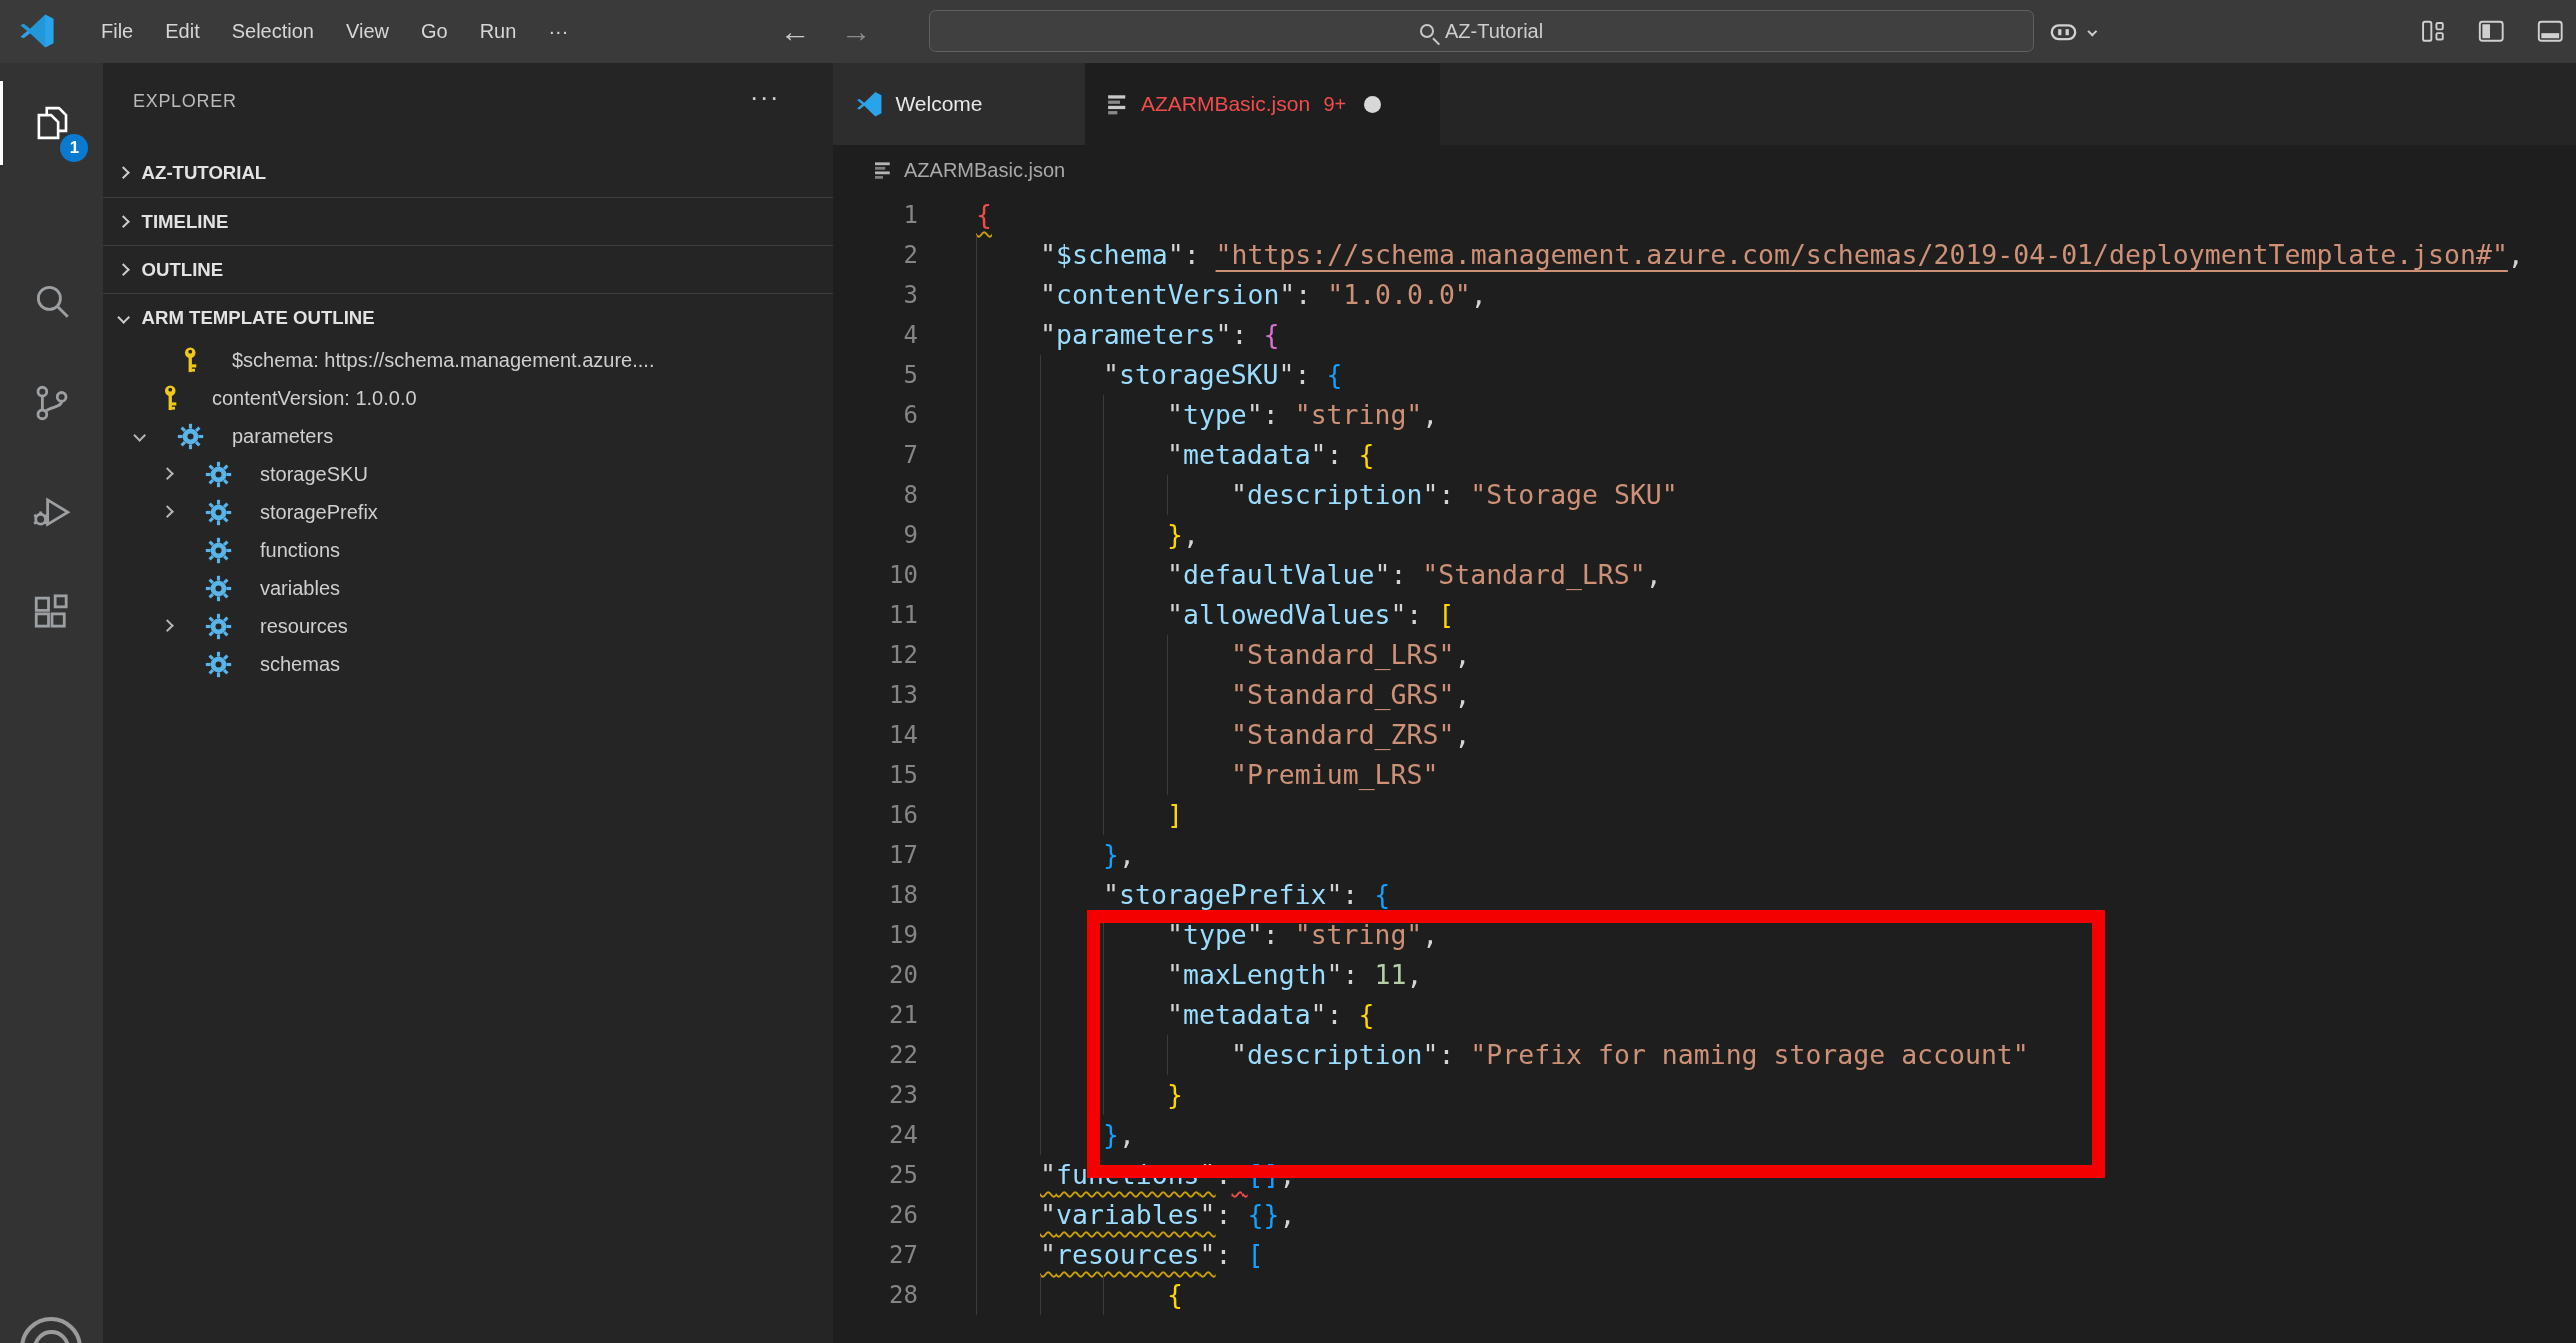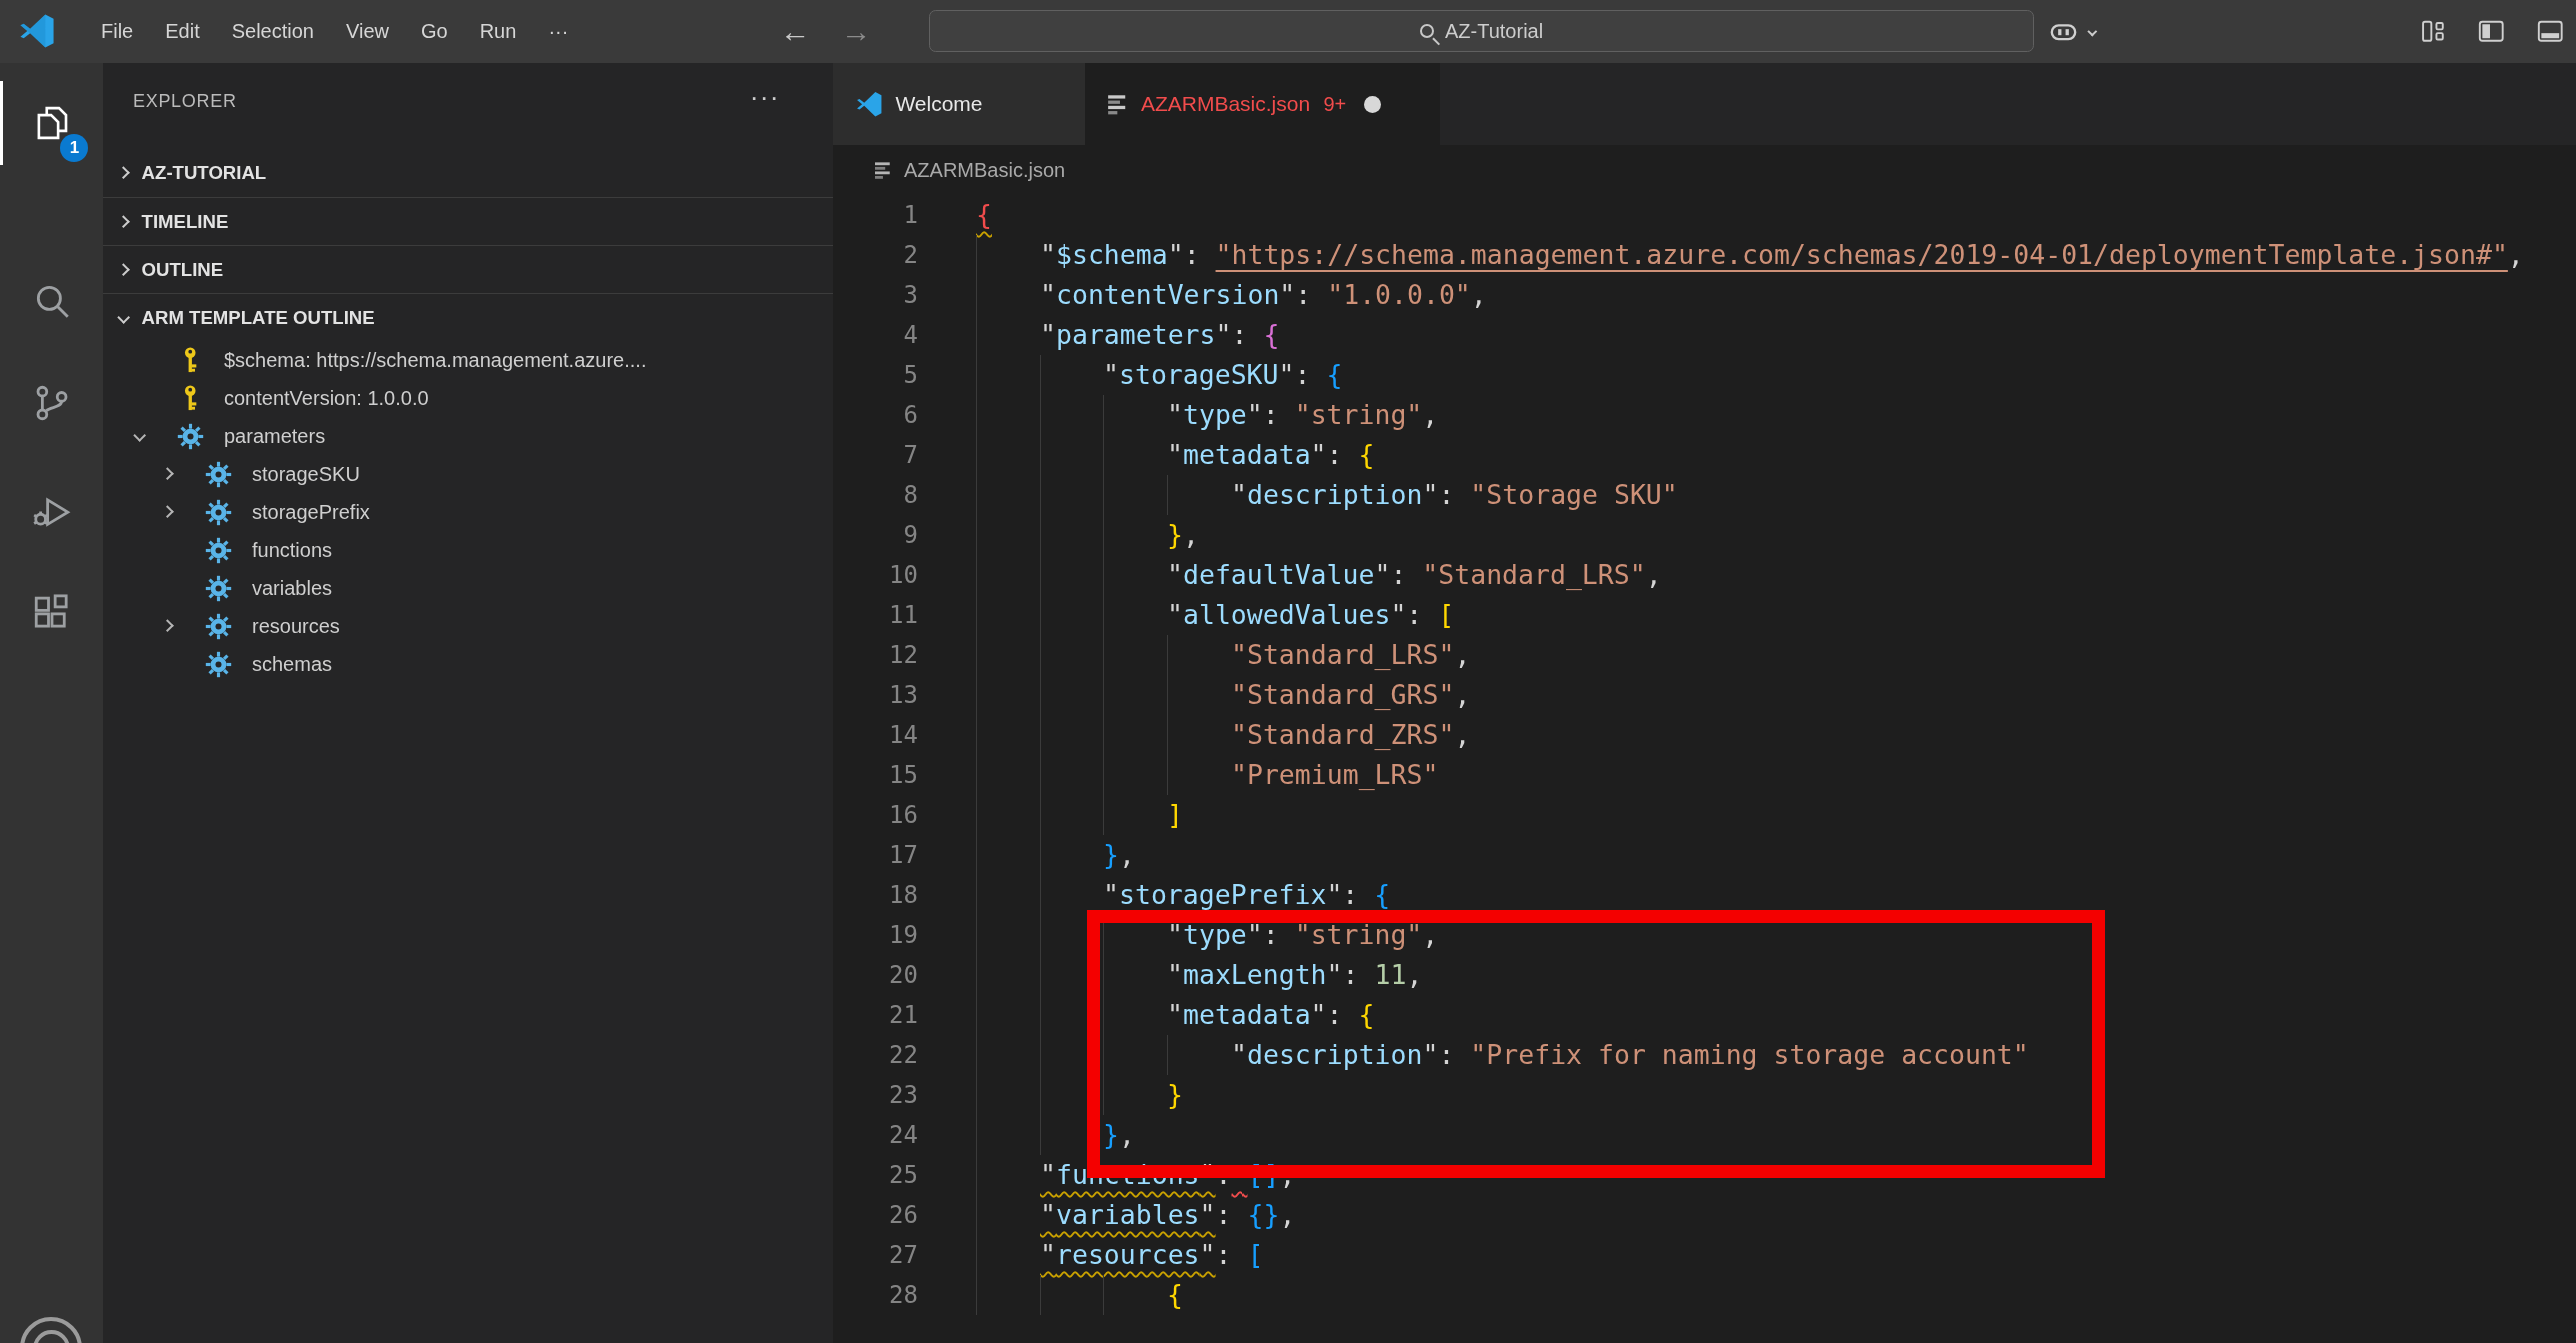--- a/index.html
+++ b/index.html
@@ -39,21 +39,21 @@
   .sb-header { position:absolute; top:28px; left:30px; font-size:18px; color:#bbbbbb; letter-spacing:0.7px; }
   .sb-more { position:absolute; top:18.6px; right:53px; font-size:26.5px; color:#cccccc; letter-spacing:1.3px; }
   .sb-sections { position:absolute; top:86px; left:0; right:0; }
   .sb-section { height:48px; display:flex; align-items:center; padding-left:16px; gap:13.3px;
     font-weight:bold; font-size:18.6px; color:#e3e3e3; border-top:1.3px solid #3c3c3c; }
   .sb-section:first-child { border-top:none; }
   .outline-tree { position:absolute; top:278px; left:0; right:0; }
   .tree-row { height:38px; display:flex; align-items:center; font-size:20px; color:#cfcfcf; }
   .tr-chev { width:49px; display:flex; align-items:center; padding-left:12px; }
   .tr-icon { width:37px; display:flex; align-items:center; justify-content:center; }
-  .tr-label { margin-left:15px; white-space:nowrap; }
+  .tr-label { margin-left:23px; white-space:nowrap; }
   
   .tabs { position:absolute; left:833px; top:63px; right:0; height:82px; background:#252526; display:flex; z-index:3; }
   .tab { display:flex; align-items:center; padding:0 22.6px; gap:13.3px; font-size:21px; }
   .tab-welcome { width:252px; background:#2d2d2d; color:#e8e8e8; }
   .tab-active { width:355px; background:#1e1e1e; color:#f14c4c; }
   .tab-badge { color:#f14c4c; font-size:20px; }
   .tab-dot { width:17px; height:17px; border-radius:50%; background:#d8d8d8; margin-left:4px; }
   .breadcrumb { position:absolute; left:833px; top:145px; right:0; height:50px; background:#1e1e1e;
     display:flex; align-items:center; padding-left:42px; gap:12px; color:#a9a9a9; font-size:20px; z-index:2; }
   .code { position:absolute; left:833px; top:195px; right:0; height:1174px; z-index:1; }
@@ -196,21 +196,21 @@
           <svg width="26.5" height="29" viewBox="0 0 24 26">
             <circle cx="12" cy="6" r="4.8" fill="#eec81a"></circle>
             <circle cx="12" cy="5" r="1.7" fill="#252526"></circle>
             <rect x="10.5" y="9.5" width="3" height="14" fill="#eec81a"></rect>
             <rect x="13" y="16.5" width="4.5" height="2.8" fill="#eec81a"></rect>
             <rect x="13" y="20.5" width="3.3" height="2.6" fill="#eec81a"></rect>
           </svg>
         </span>
         <span class="tr-label">$schema: https://schema.management.azure....</span>
       </div>
-      <div class="tree-row" style="padding-left: 20px;">
+      <div class="tree-row" style="">
         <span class="tr-chev"></span>
         <span class="tr-icon">
           <svg width="26.5" height="29" viewBox="0 0 24 26">
             <circle cx="12" cy="6" r="4.8" fill="#eec81a"></circle>
             <circle cx="12" cy="5" r="1.7" fill="#252526"></circle>
             <rect x="10.5" y="9.5" width="3" height="14" fill="#eec81a"></rect>
             <rect x="13" y="16.5" width="4.5" height="2.8" fill="#eec81a"></rect>
             <rect x="13" y="20.5" width="3.3" height="2.6" fill="#eec81a"></rect>
           </svg>
         </span>

